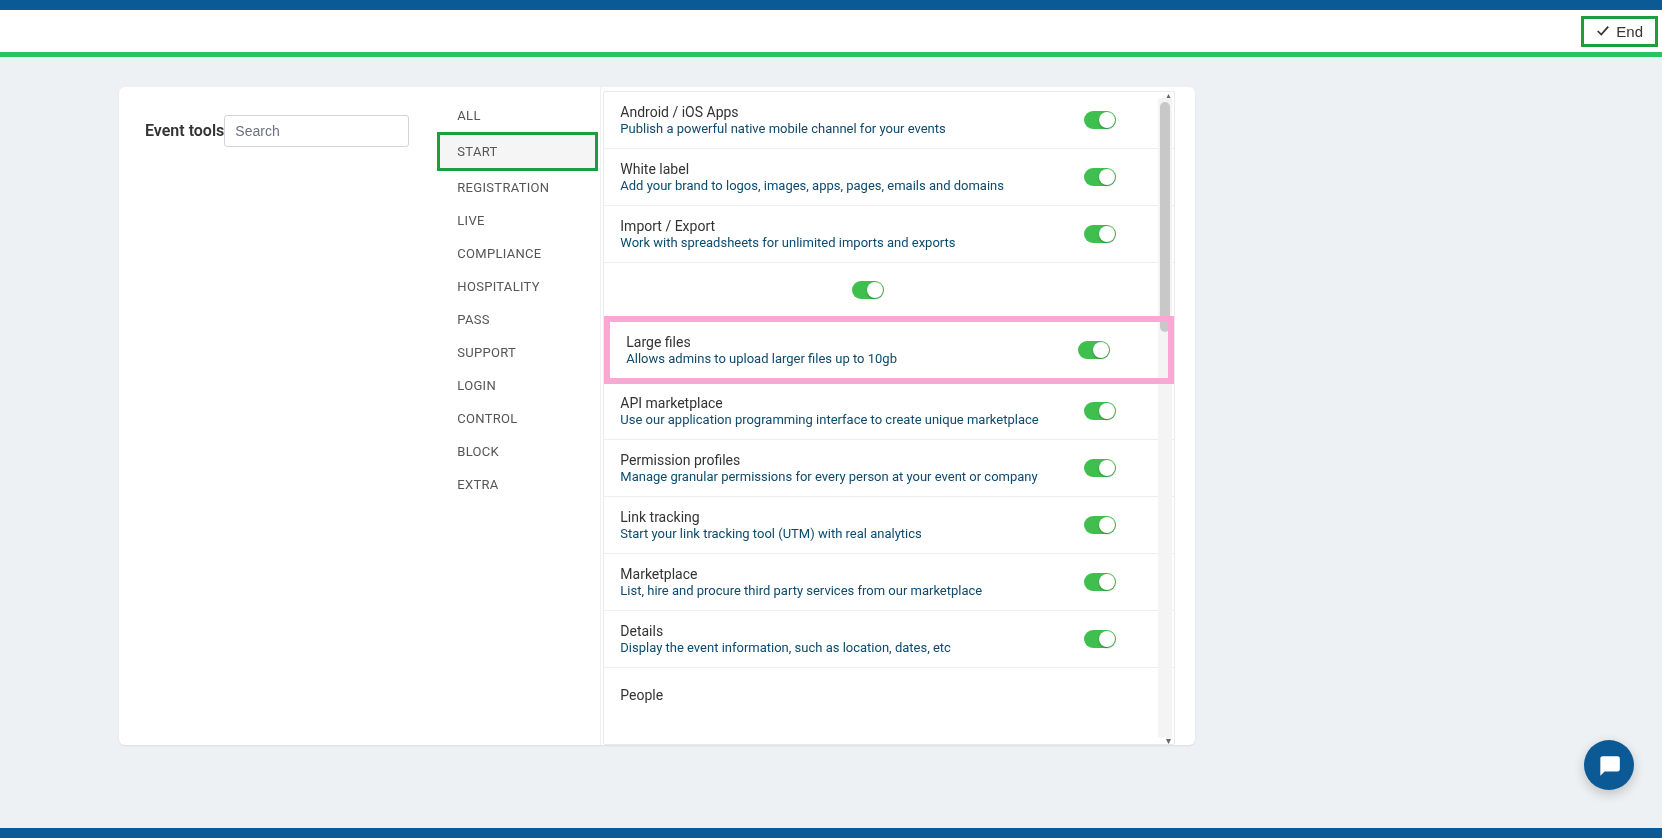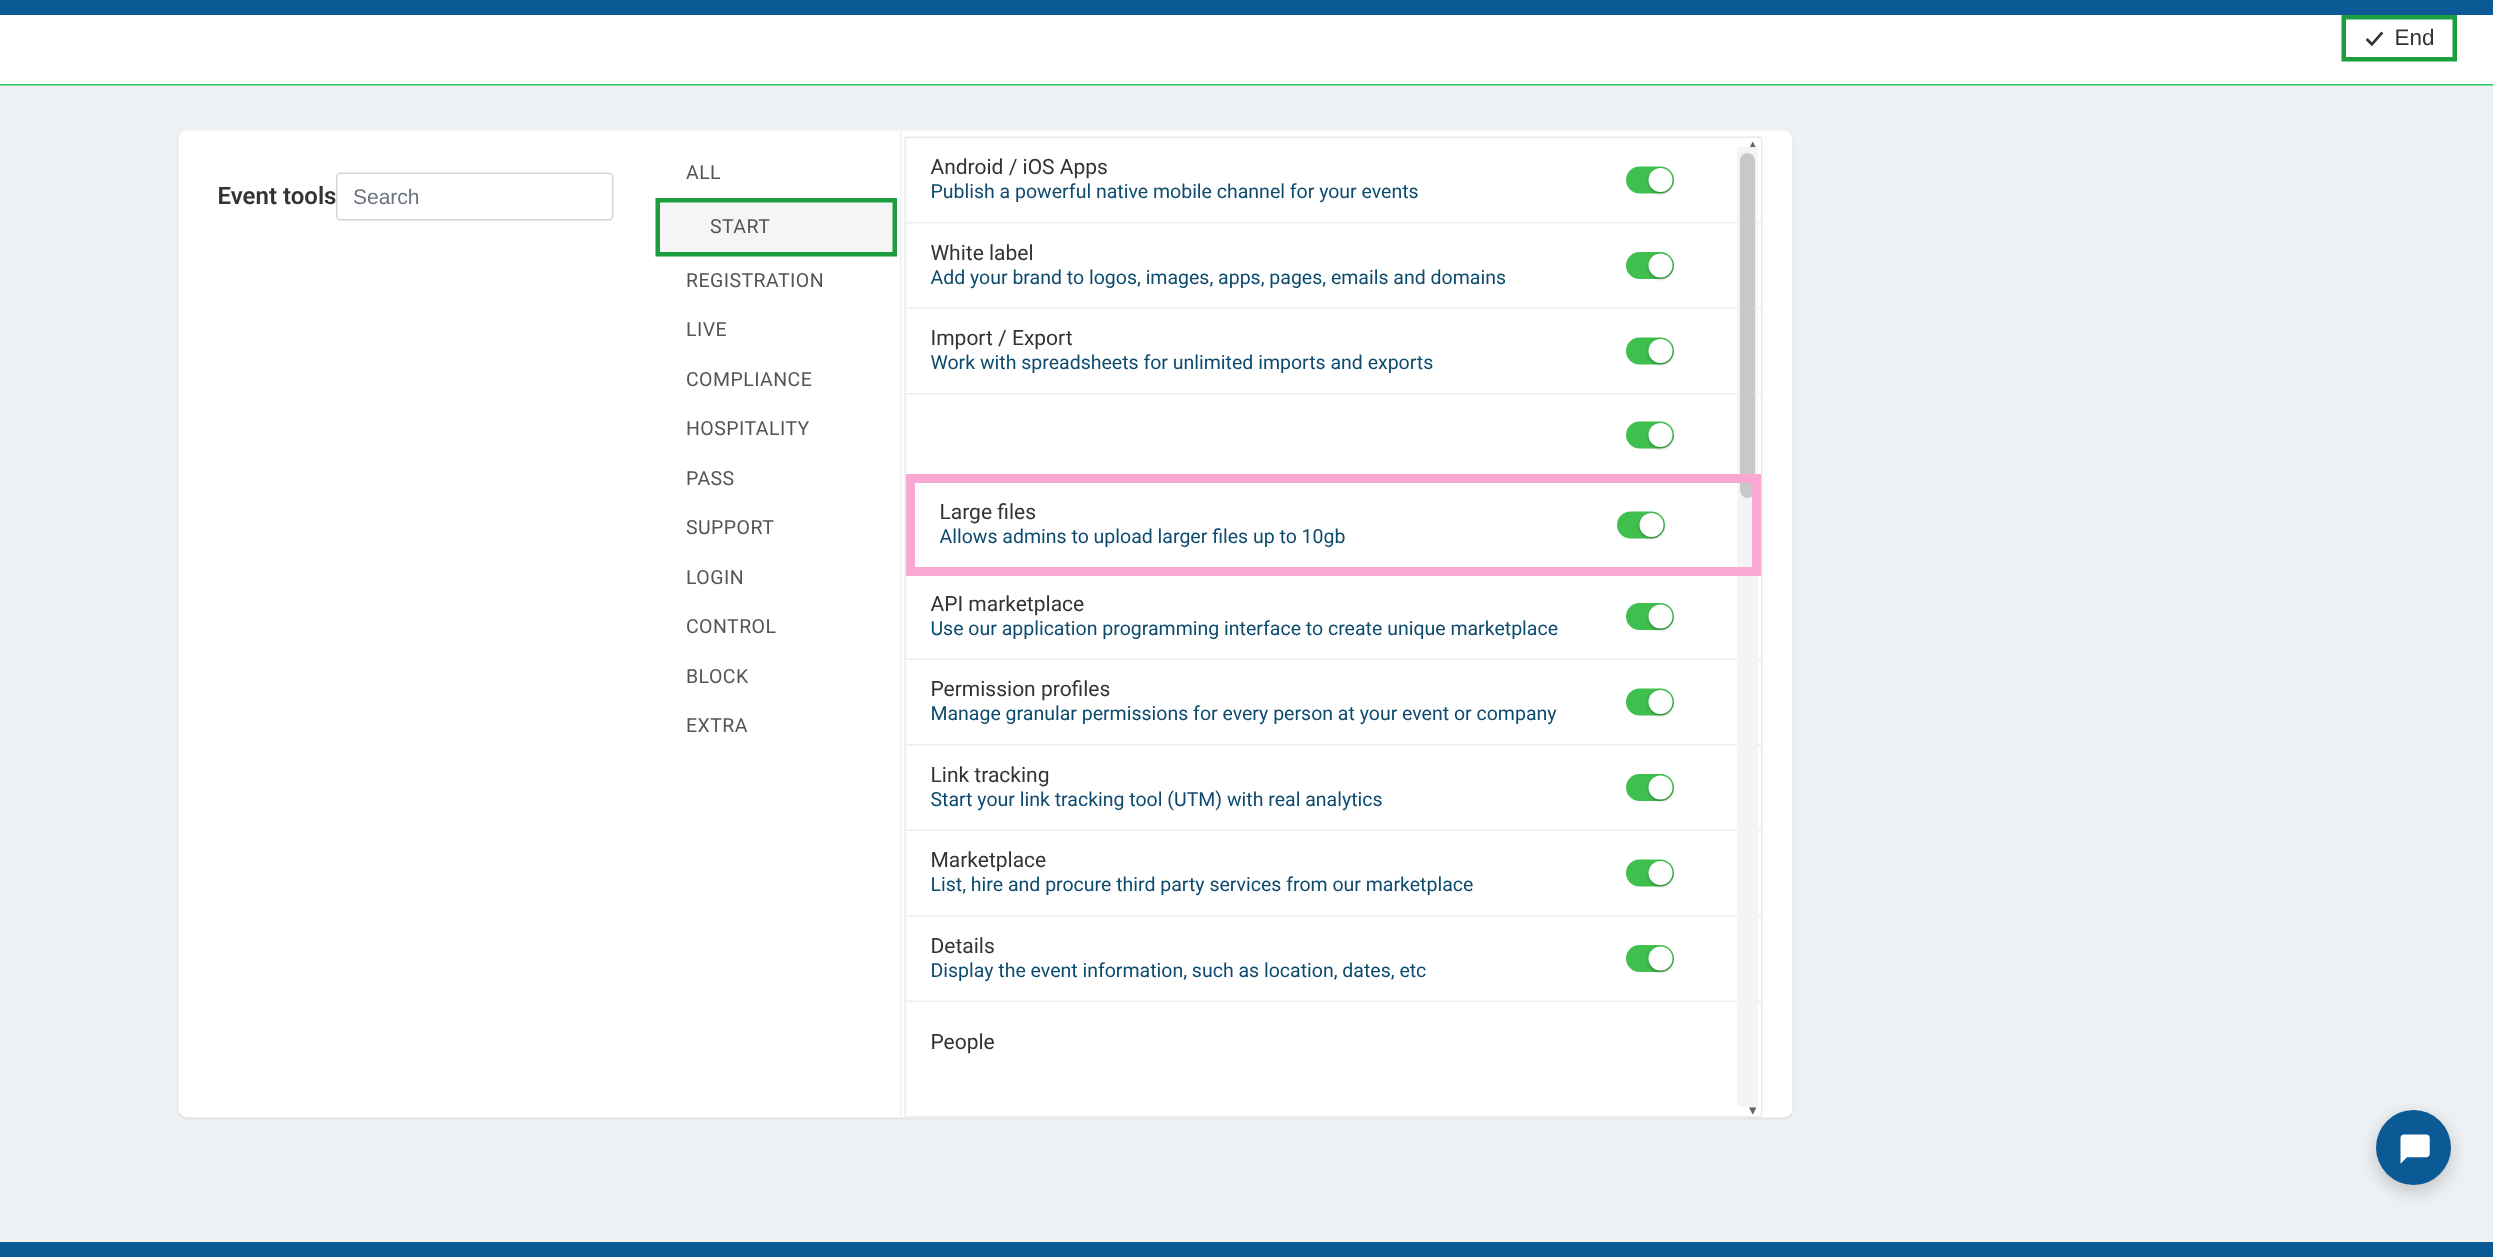--- a/index.html
+++ b/index.html
@@ -16,25 +16,25 @@
       position: relative;
     }
     .top-strip {
       background: #0b5a96;
       height: 10px;
       width: 100%;
     }
     .header-bar {
       background: #ffffff;
       height: 47px;
-      border-bottom: 1px solid #22c55e;
+      border-bottom: 5px solid #22c55e;
       display: flex;
       justify-content: flex-end;
-      align-items: flex-start;
-      padding-right: 24px;
+      align-items: center;
+      padding-right: 4px;
     }
     .end-button {
       border: 3px solid #1c9e3e;
       background: #fff;
       color: #333;
       padding: 4px 12px;
       display: flex;
       align-items: center;
       gap: 6px;
       font-size: 15px;
@@ -94,21 +94,21 @@
       padding: 9px 0 9px 22px;
       font-size: 13px;
       color: #555;
       letter-spacing: 0.3px;
       cursor: pointer;
     }
     .sidebar-item.highlighted {
       border: 3px solid #1c9e3e;
       margin-left: 2px;
       margin-right: 2px;
-      padding-left: 33px;
+      padding-left: 17px;
       background: #f5f5f5;
     }
     .content-wrap {
       flex: 1;
       position: relative;
       padding-top: 4px;
       padding-left: 20px;
     }
     .scroll-area {
       position: absolute;
@@ -120,21 +120,21 @@
       border: 1px solid #eaeaea;
       border-radius: 2px;
       margin-left: 2px;
       margin-right: 0;
     }
     .tool-list {
       width: 100%;
     }
     .tool-row {
       display: flex;
-      justify-content: flex-end;
+      justify-content: center;
       align-items: center;
       padding: 12px 58px 12px 16px;
       border-bottom: 1px solid #eee;
       min-height: 54px;
       position: relative;
     }
     .tool-row.highlighted {
       border: 6px solid #f9a8d4;
       margin: -1px 0;
       z-index: 2;

